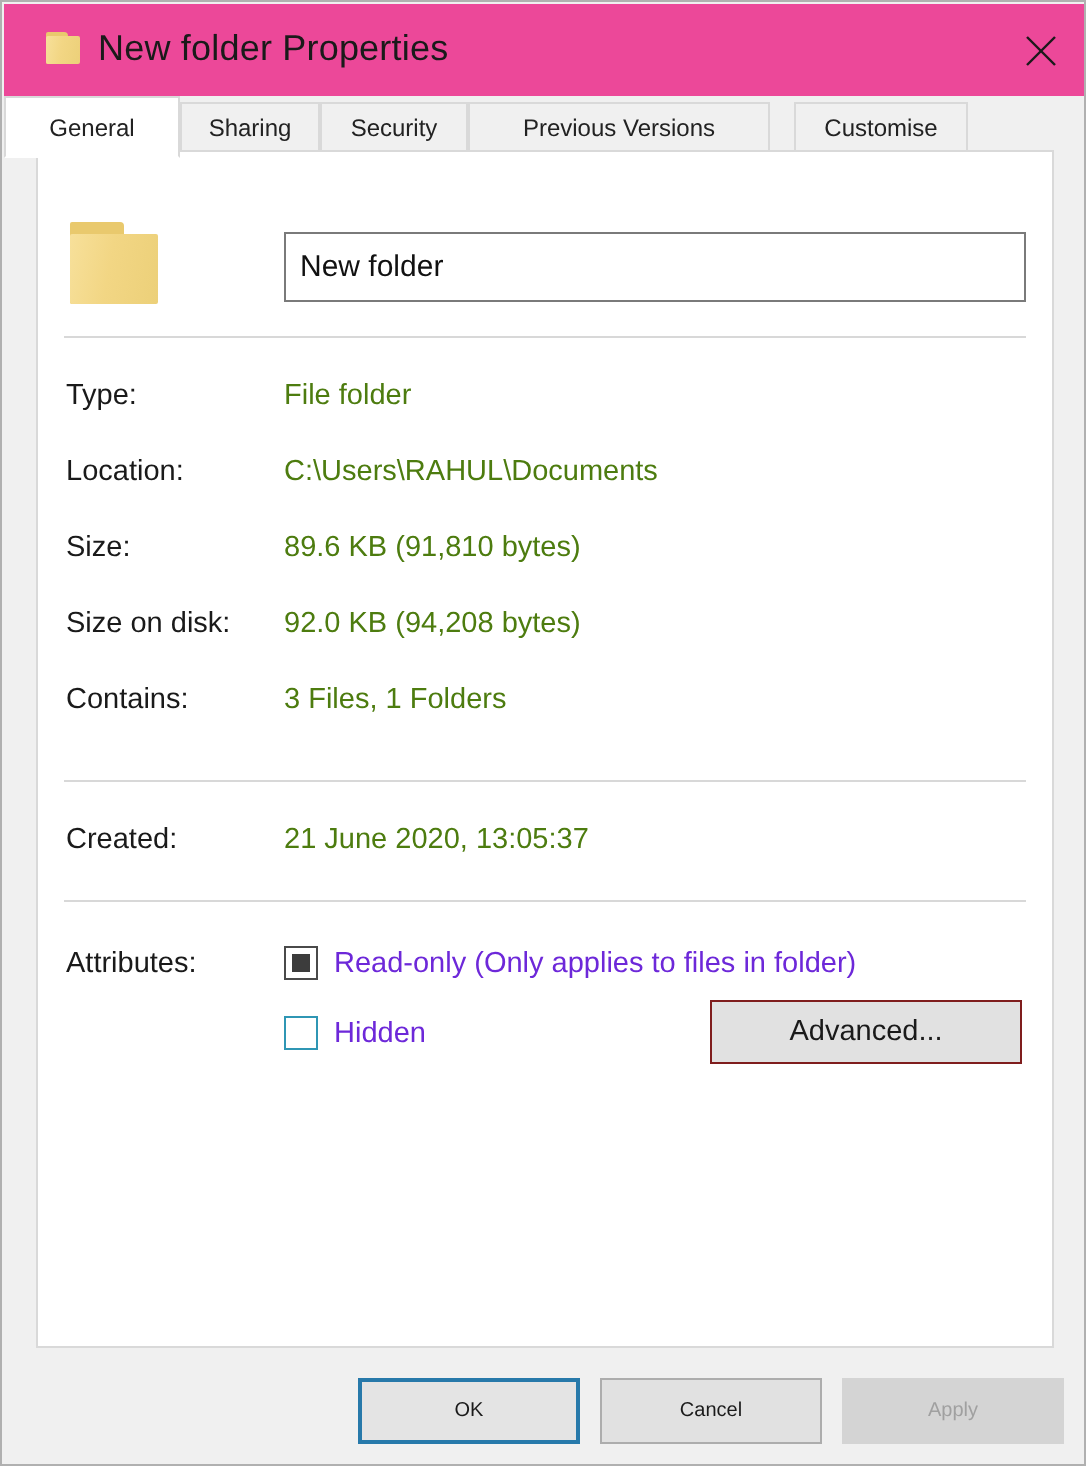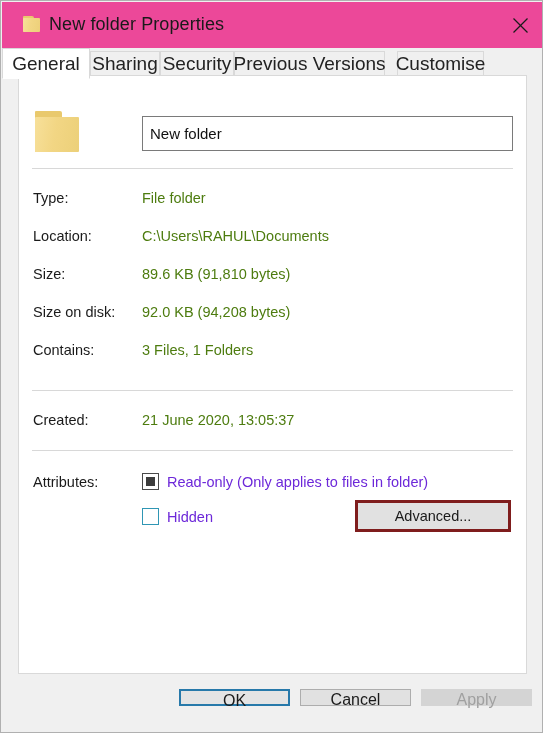--- a/index.html
+++ b/index.html
@@ -92,21 +92,21 @@
     background: #f0f0f0;
   }
   .tab {
     position: absolute;
     top: 3px;
     height: 25px;
     box-sizing: border-box;
     background: #f0f0f0;
     border: 1px solid #d9d9d9;
     border-bottom: none;
-    font-size: 19px;
+    font-size: 12px;
     color: #222222;
     display: flex;
     align-items: center;
     justify-content: center;
     cursor: default;
     white-space: nowrap;
   }
   .tab.active {
     top: 0px;
     height: 31px;
@@ -213,35 +213,35 @@
   }
 
   .advanced-btn {
     position: absolute;
     left: 336px;
     top: 424px;
     width: 156px;
     height: 32px;
     box-sizing: border-box;
     background: #e1e1e1;
-    border: 3px solid #7f1d1d;
+    border: 1px solid #7f1d1d;
     font-family: "Liberation Sans", sans-serif;
     font-size: 14.5px;
     color: #1a1a1a;
     cursor: default;
   }
 
   
   .footer-btn {
     position: absolute;
     top: 688px;
-    height: 17px;
+    height: 33px;
     box-sizing: border-box;
     font-family: "Liberation Sans", sans-serif;
-    font-size: 16px;
+    font-size: 10px;
     background: #e1e1e1;
     border: 1px solid #adadad;
     color: #1a1a1a;
     cursor: default;
   }
   .footer-btn.default {
     border: 2px solid #2779aa;
     background: #e4e4e4;
   }
   .footer-btn.disabled {

